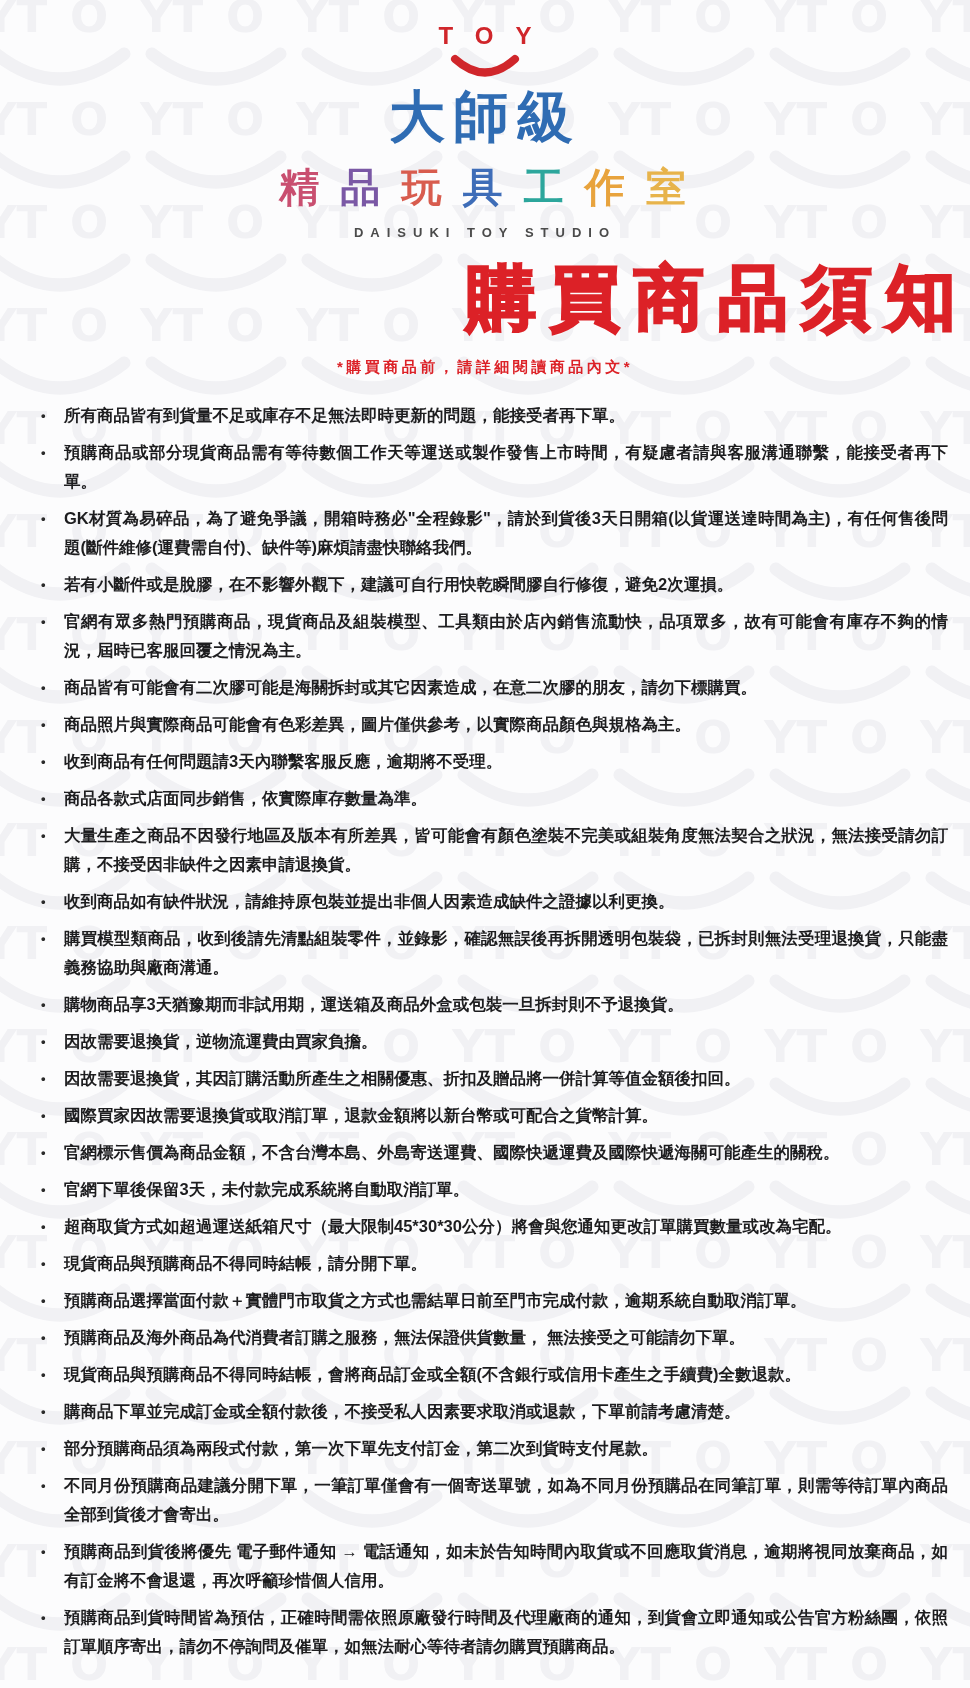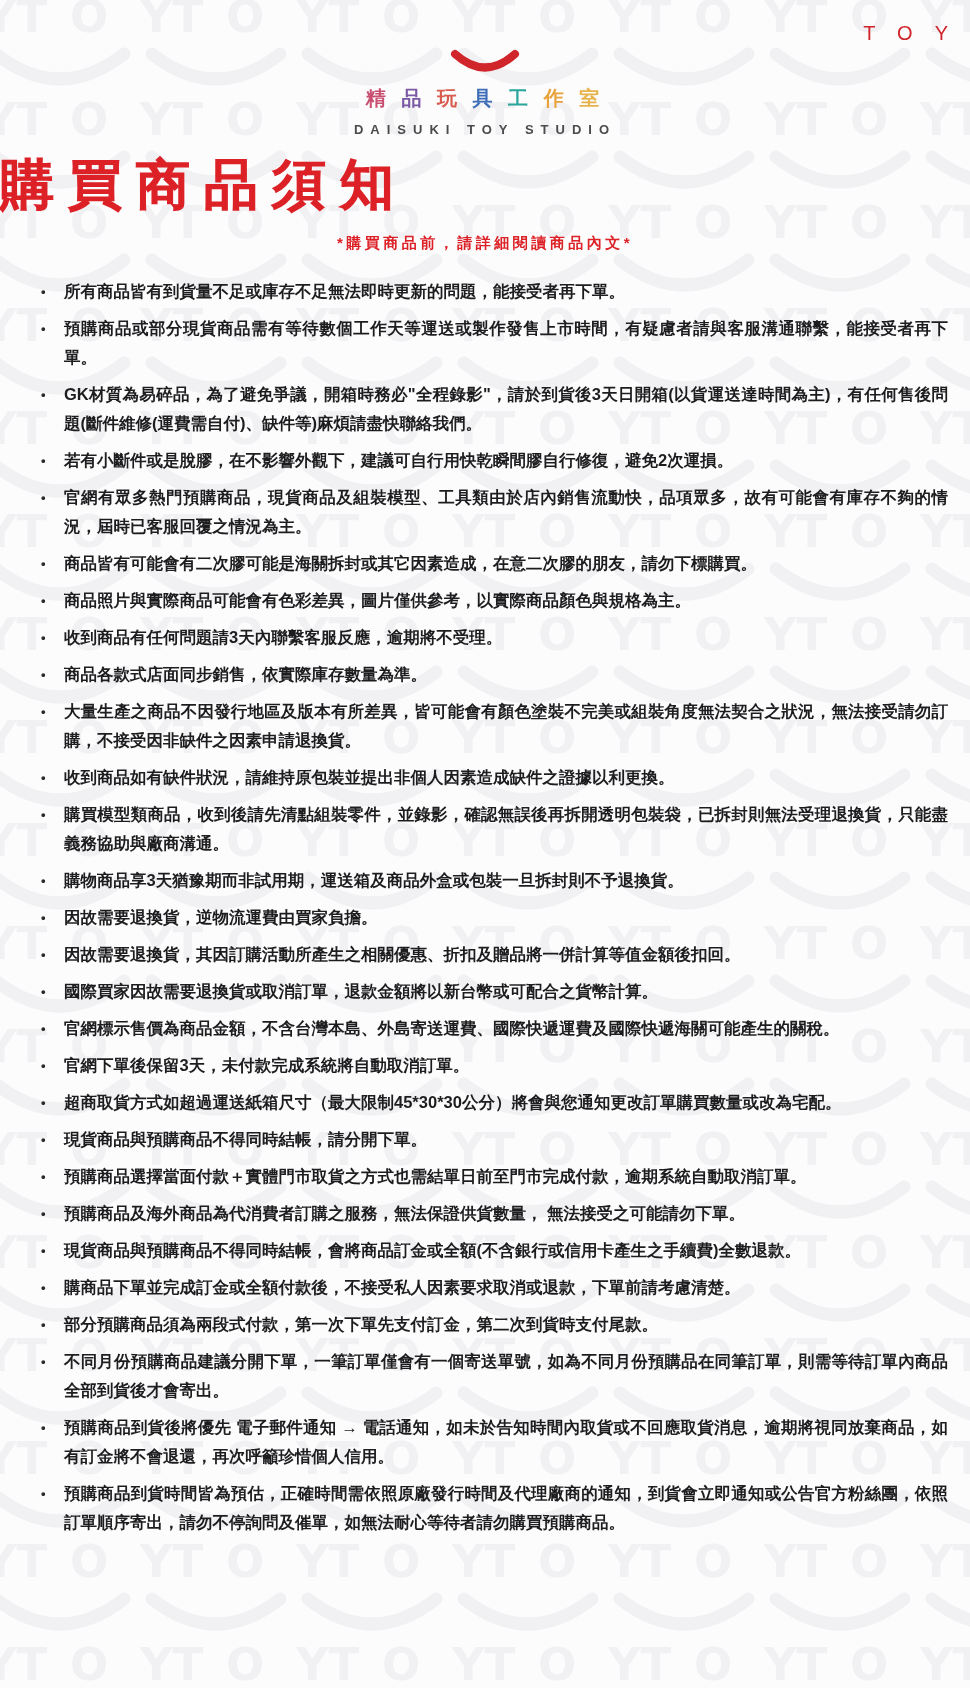--- a/index.html
+++ b/index.html
@@ -23,48 +23,47 @@
   .bg-pattern path { stroke: var(--pattern, #f1f1f4); stroke-width: 13; fill: none; stroke-linecap: round; }
   .content {
     position: relative;
     z-index: 1;
     width: 970px;
     padding-top: 22px;
   }
   .logo-block { text-align: center; }
   .toy-word {
     color: var(--logo-red, #d0262b);
-    font-size: 20px;
-    font-weight: 400;
+    font-size: 24px;
+    font-weight: 700;
     letter-spacing: 22px;
     padding-left: 22px; 
-    text-align: right;
   }
   .logo-smile { display: block; margin: 0 auto; margin-top: 2px; }
   .logo-smile path { stroke: var(--logo-red, #d0262b); stroke-width: 8; fill: none; stroke-linecap: round; }
   .brand-main {
     color: var(--brand-blue, #2f6cb3);
     font-size: 56px;
     font-weight: 900;
     letter-spacing: 8px;
     margin-top: -6px;
   }
-  .studio-line { font-size: 20px; font-weight: 700; letter-spacing: 5px; margin-top: 4px; }
+  .studio-line { font-size: 40px; font-weight: 700; letter-spacing: 5px; margin-top: 4px; }
   .brand-en {
     color: #4b4b4b;
     font-size: 13px;
     font-weight: 600;
     letter-spacing: 7px;
     margin-top: 10px;
   }
   .page-title {
-    text-align: left;
+    text-align: right;
     color: var(--title-red, #dc2127);
-    font-size: 54px;
-    font-weight: 400;
+    font-size: 70px;
+    font-weight: 700;
     letter-spacing: 14px;
     margin-top: 12px;
     -webkit-text-stroke: 2.5px var(--title-red, #dc2127);
   }
   .page-subtitle {
     text-align: center;
     color: var(--title-red, #dc2127);
     font-size: 15px;
     font-weight: 700;
     letter-spacing: 3.5px;
@@ -106,20 +105,21 @@
   <rect x="0" y="0" width="970" height="1688" fill="url(#bgpat)"></rect>
 </svg>
 
 <div class="content">
 
   <div class="logo-block">
     <div class="toy-word">TOY</div>
     <svg class="logo-smile" width="76" height="34" xmlns="http://www.w3.org/2000/svg">
       <path d="M 8 7 Q 38 34 68 7"></path>
     </svg>
+    <div class="brand-main">大師級</div>
     <div class="studio-line">
       
     
         <span style="color: rgb(201, 79, 112);">精</span>
       
         <span style="color: rgb(122, 88, 165);">品</span>
       
         <span style="color: rgb(216, 92, 78);">玩</span>
       
         <span style="color: rgb(62, 109, 184);">具</span>

